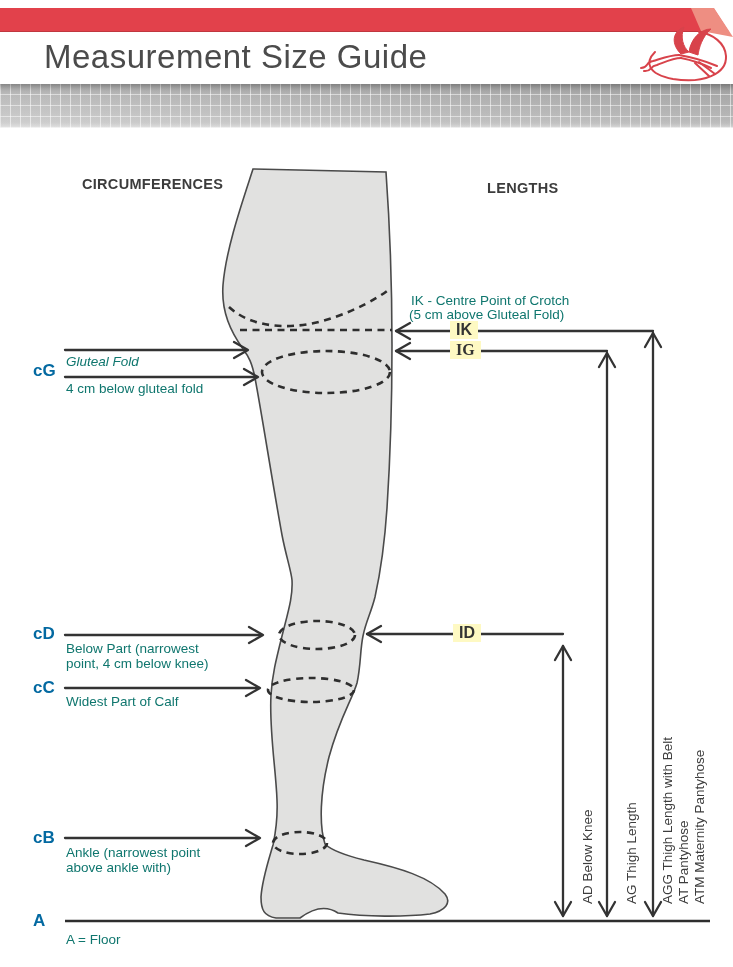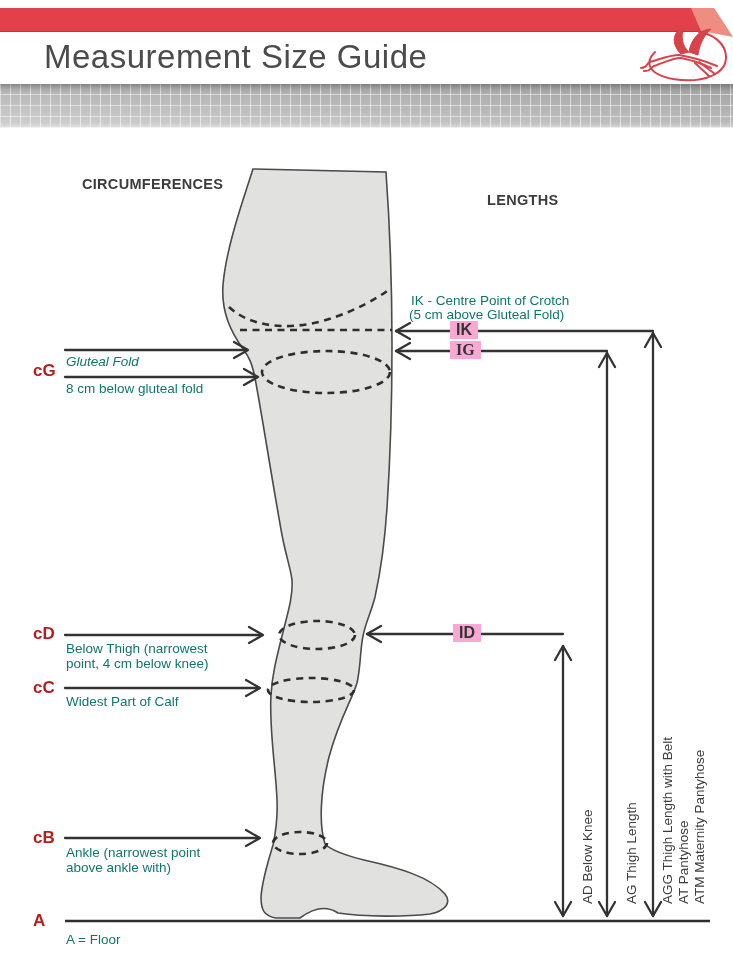--- a/index.html
+++ b/index.html
@@ -19,22 +19,22 @@
       linear-gradient(90deg,#e3e3e3,#cdcdcd),
       linear-gradient(180deg,#c9c9c9,#ececec);
     background-blend-mode:normal,normal,multiply,normal;
     box-shadow:inset 0 7px 7px -5px rgba(0,0,0,.35), inset 0 -4px 6px -4px rgba(255,255,255,.9);}
 
   
   .section-h{font-size:14.5px;font-weight:700;color:#3c3c3c;letter-spacing:.3px;}
 
   
   .lbl{font-size:13.5px;color:#0f766e;line-height:15.5px;white-space:nowrap;}
-  .code{font-size:17px;font-weight:700;color:#b91c1c;}
-  .plate{font-size:16px;font-weight:700;color:#333;background:#f9a8d4;padding:0 6px;
+  .code{font-size:17px;font-weight:700;color:#0369a1;}
+  .plate{font-size:16px;font-weight:700;color:#333;background:#fef9c3;padding:0 6px;
          white-space:nowrap;}
   .vlabel{font-size:13.5px;color:#3d3d3d;white-space:nowrap;line-height:16px;
           transform:rotate(-90deg);transform-origin:0 0;}
 
   svg{display:block;}
   .overlay-svg{left:0;top:0;}
 </style>
 </head>
 <body>
 
@@ -63,21 +63,21 @@
 
   <g fill="#d8434b" stroke="#d8434b" stroke-width="1">
     <path d="M 42,30 C 32,20 33,8 45,3 C 41,13 44,23 50,28 Z"></path>
     <path d="M 50,28 C 52,14 62,5 72,5 C 63,13 60,24 59,31 Z"></path>
   </g>
 </svg>
 
 <div class="abs texture-band"></div>
 
 <div class="abs section-h" style="left:56px;top:176px;margin-left:26px;">CIRCUMFERENCES</div>
-<div class="abs section-h" style="left:487px;top:192px;">LENGTHS</div>
+<div class="abs section-h" style="left:487px;top:180px;">LENGTHS</div>
 
 <svg class="abs overlay-svg" width="733" height="967" viewBox="0 0 733 967">
 
   <path d="
     M 253,169
     C 243,200 226,248 223,285
     C 221,312 231,332 243,349
     C 249,357 252,363 255,378
     C 262,415 272,480 282,535
     C 286,556 291,570 292,580
@@ -162,24 +162,24 @@
       <path d="M 645,347 L 653,333 L 661,347"></path>
         <path d="M 645,902 L 653,916 L 661,902"></path>
     </g>
   </g>
 
   <line x1="65" y1="921" x2="710" y2="921" stroke="#2e2e2e" stroke-width="2.6"></line>
 </svg>
 
 <div class="abs lbl" style="left:66px;top:354px;font-style:italic;">Gluteal Fold</div>
 <div class="abs code" style="left:33px;top:361px;">cG</div>
-<div class="abs lbl" style="left:66px;top:381px;">8 cm below gluteal fold</div>
+<div class="abs lbl" style="left:66px;top:381px;">4 cm below gluteal fold</div>
 
 <div class="abs code" style="left:33px;top:624px;">cD</div>
-<div class="abs lbl" style="left:66px;top:641px;">Below Thigh (narrowest</div>
+<div class="abs lbl" style="left:66px;top:641px;">Below Part (narrowest</div>
 <div class="abs lbl" style="left:66px;top:656px;">point, 4 cm below knee)</div>
 
 <div class="abs code" style="left:33px;top:678px;">cC</div>
 <div class="abs lbl" style="left:66px;top:694px;">Widest Part of Calf</div>
 
 <div class="abs code" style="left:33px;top:828px;">cB</div>
 <div class="abs lbl" style="left:66px;top:845px;">Ankle (narrowest point</div>
 <div class="abs lbl" style="left:66px;top:860px;">above ankle with)</div>
 
 <div class="abs code" style="left:33px;top:911px;">A</div>

